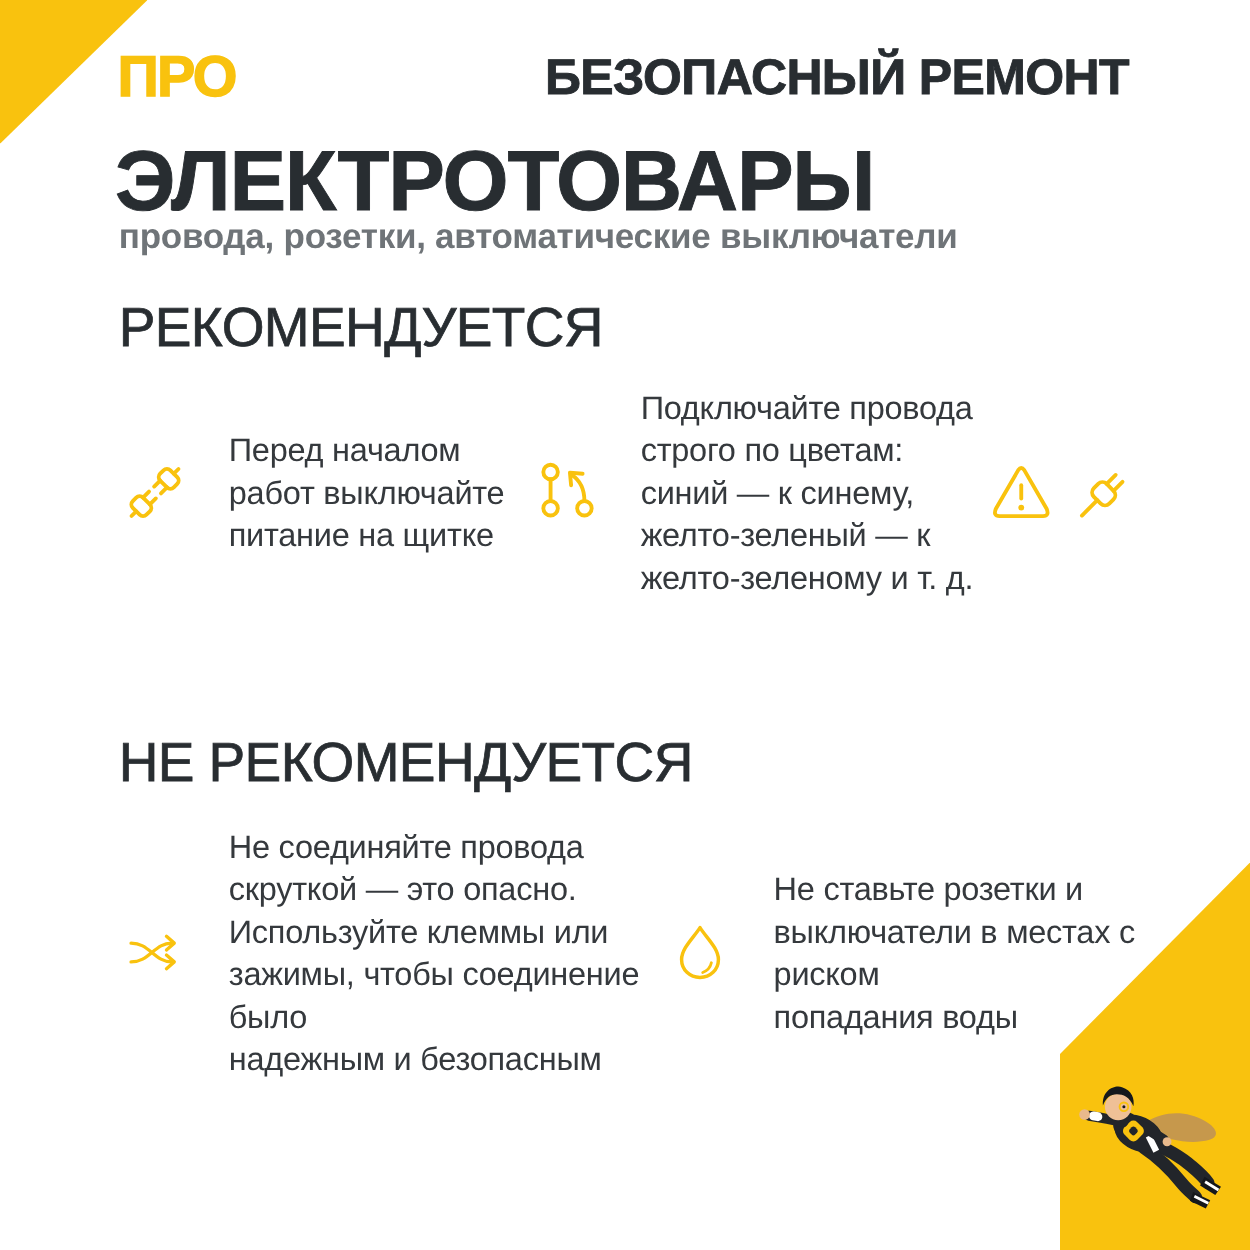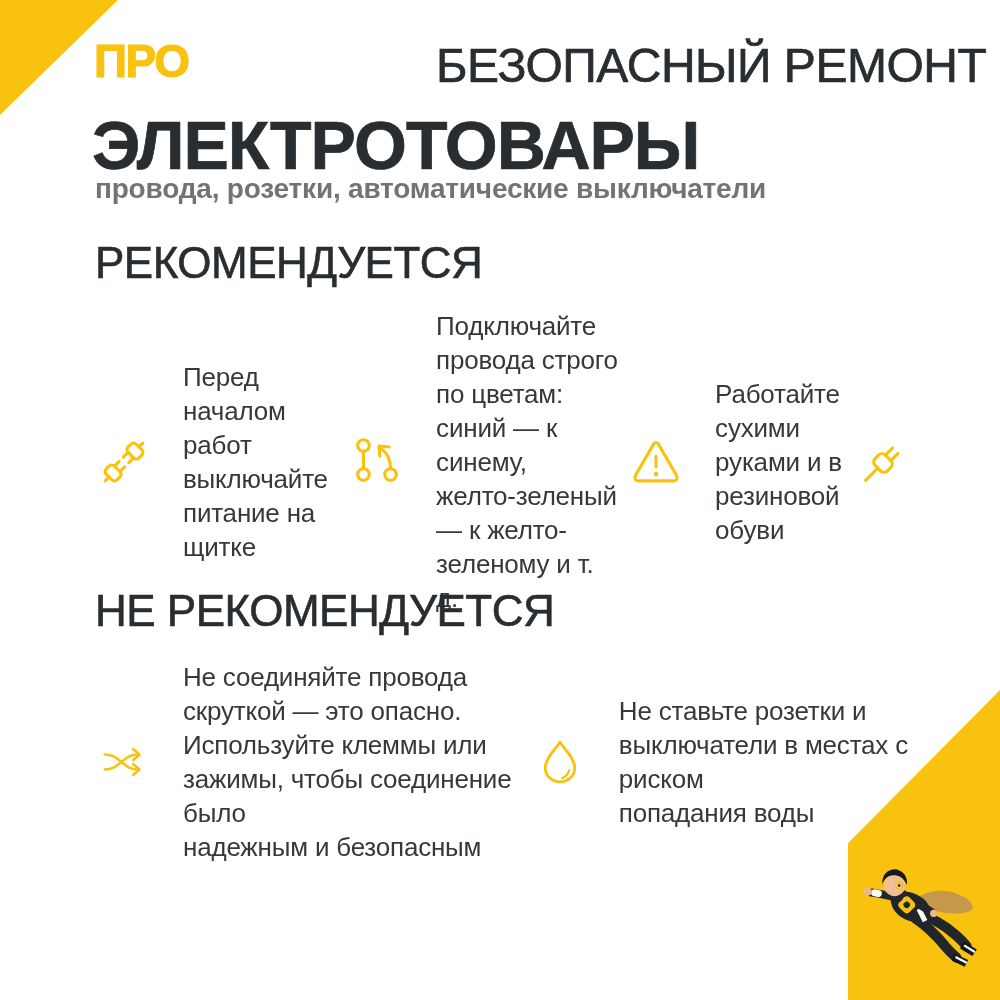--- a/index.html
+++ b/index.html
@@ -26,21 +26,21 @@
     position:absolute;left:94px;top:38px;
     display:flex;gap:13px;
     font-size:46px;font-weight:700;letter-spacing:-1.5px;line-height:1;
     -webkit-text-stroke:1.1px;
   }
   .logo-primary{color:#26282C;-webkit-text-stroke-color:#26282C}
   .logo-accent{color:var(--accent_yellow,#F9C20E);-webkit-text-stroke-color:var(--accent_yellow,#F9C20E)}
 
   .program-title{
     position:absolute;left:436px;top:42px;
-    font-size:48px;font-weight:400;letter-spacing:-0.5px;line-height:1;
+    font-size:40px;font-weight:700;letter-spacing:-0.5px;line-height:1;
     color:var(--dark_text,#282D31);-webkit-text-stroke:0.7px var(--dark_text,#282D31);
   }
   .hero-title{
     position:absolute;left:92px;top:111px;
     font-size:68px;font-weight:700;letter-spacing:-1px;line-height:1;
     color:var(--dark_text,#282D31);-webkit-text-stroke:0.7px var(--dark_text,#282D31);
   }
   .hero-subtitle{
     position:absolute;left:95px;top:173px;
     font-size:28px;letter-spacing:-0.2px;
@@ -118,21 +118,20 @@
     </div>
 
     <div class="item">
       <span class="item-icon">
         <svg class="ico" viewBox="0 0 60 60" width="58" height="58">
           <path d="M27.5 11.5 Q30 8 32.5 11.5 L51 43.5 Q53.5 49.5 48 49.5 L12 49.5 Q6.5 49.5 9 43.5 Z"></path>
           <line x1="30" y1="24" x2="30" y2="35"></line>
           <circle class="ico-fill" cx="30" cy="42.5" r="2.4"></circle>
         </svg>
       </span>
-      <p class="item-text">Работайте сухими руками и в резиновой обуви</p>
     </div>
 
     <div class="item">
       <span class="item-icon">
         <svg class="ico" viewBox="0 0 60 60" width="58" height="58">
           <g transform="translate(30 30) rotate(45) translate(-30 -30)">
             <rect x="21" y="24" width="18" height="15" rx="5"></rect>
             <line x1="26" y1="24" x2="26" y2="13.5"></line>
             <line x1="34" y1="24" x2="34" y2="13.5"></line>
             <line x1="30" y1="39" x2="30" y2="57"></line>

